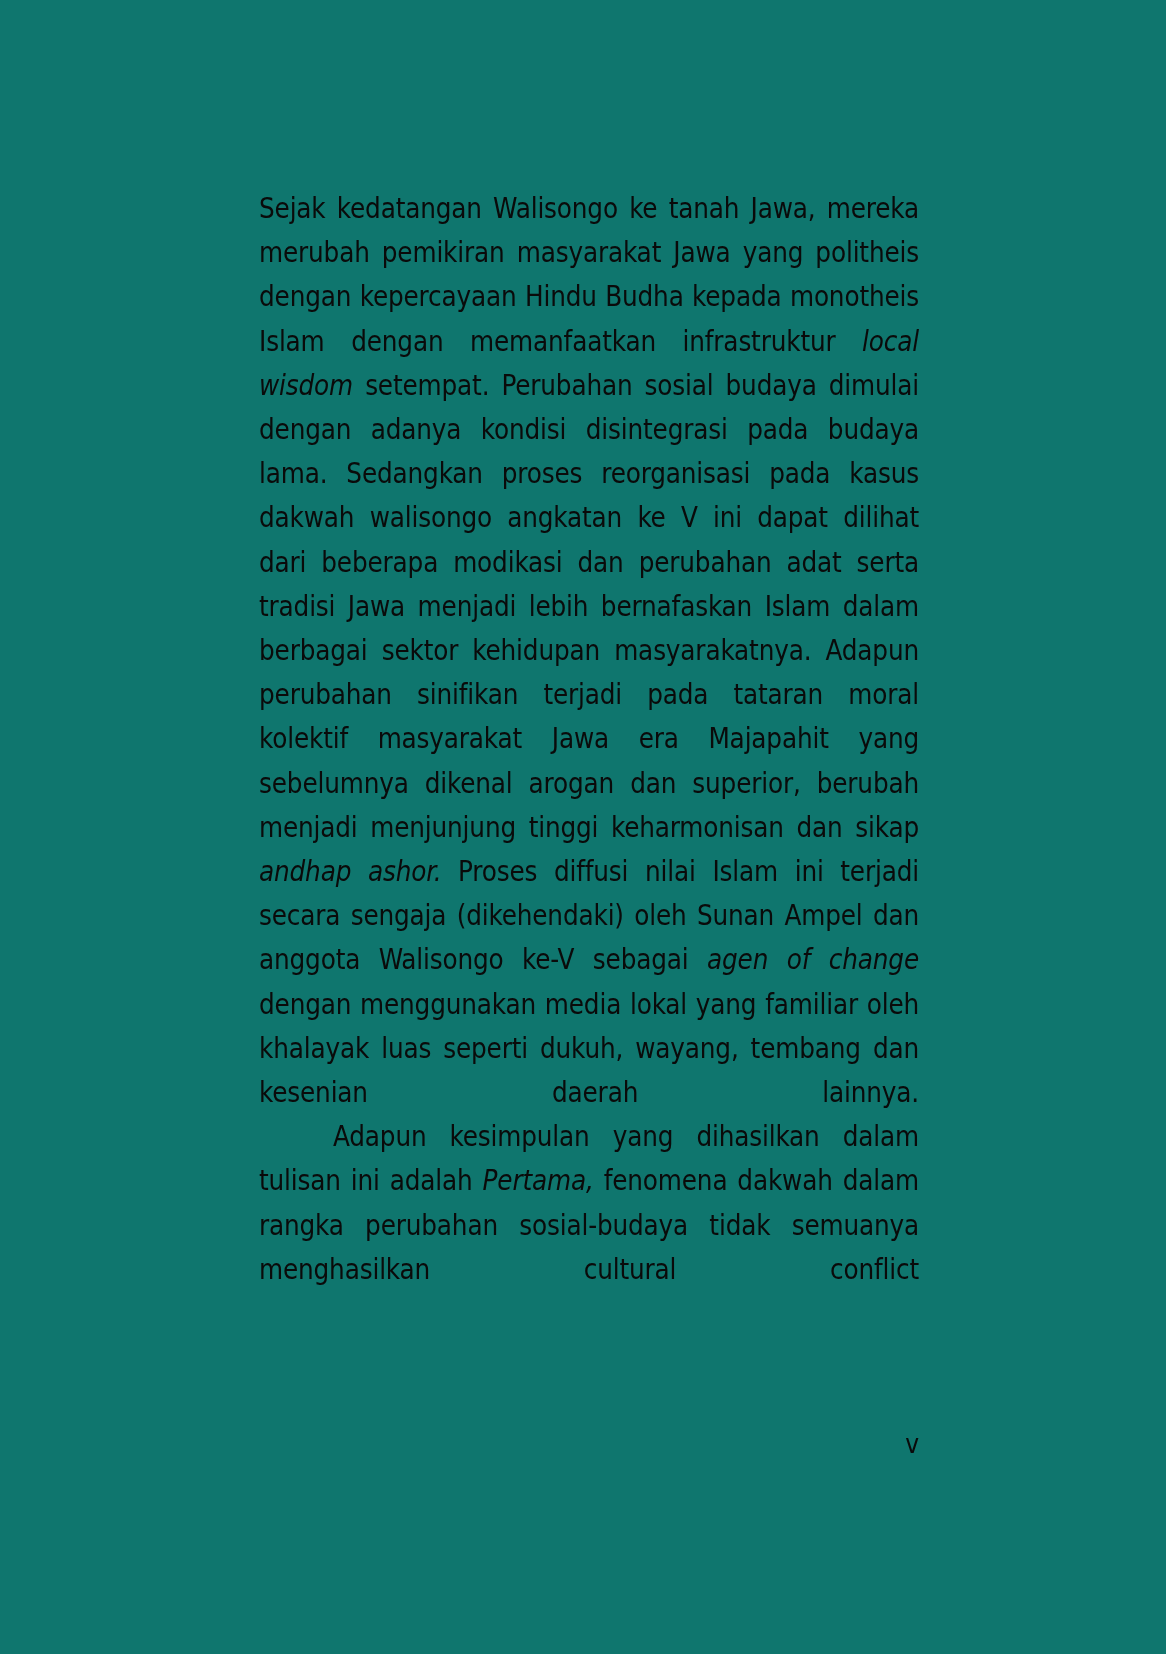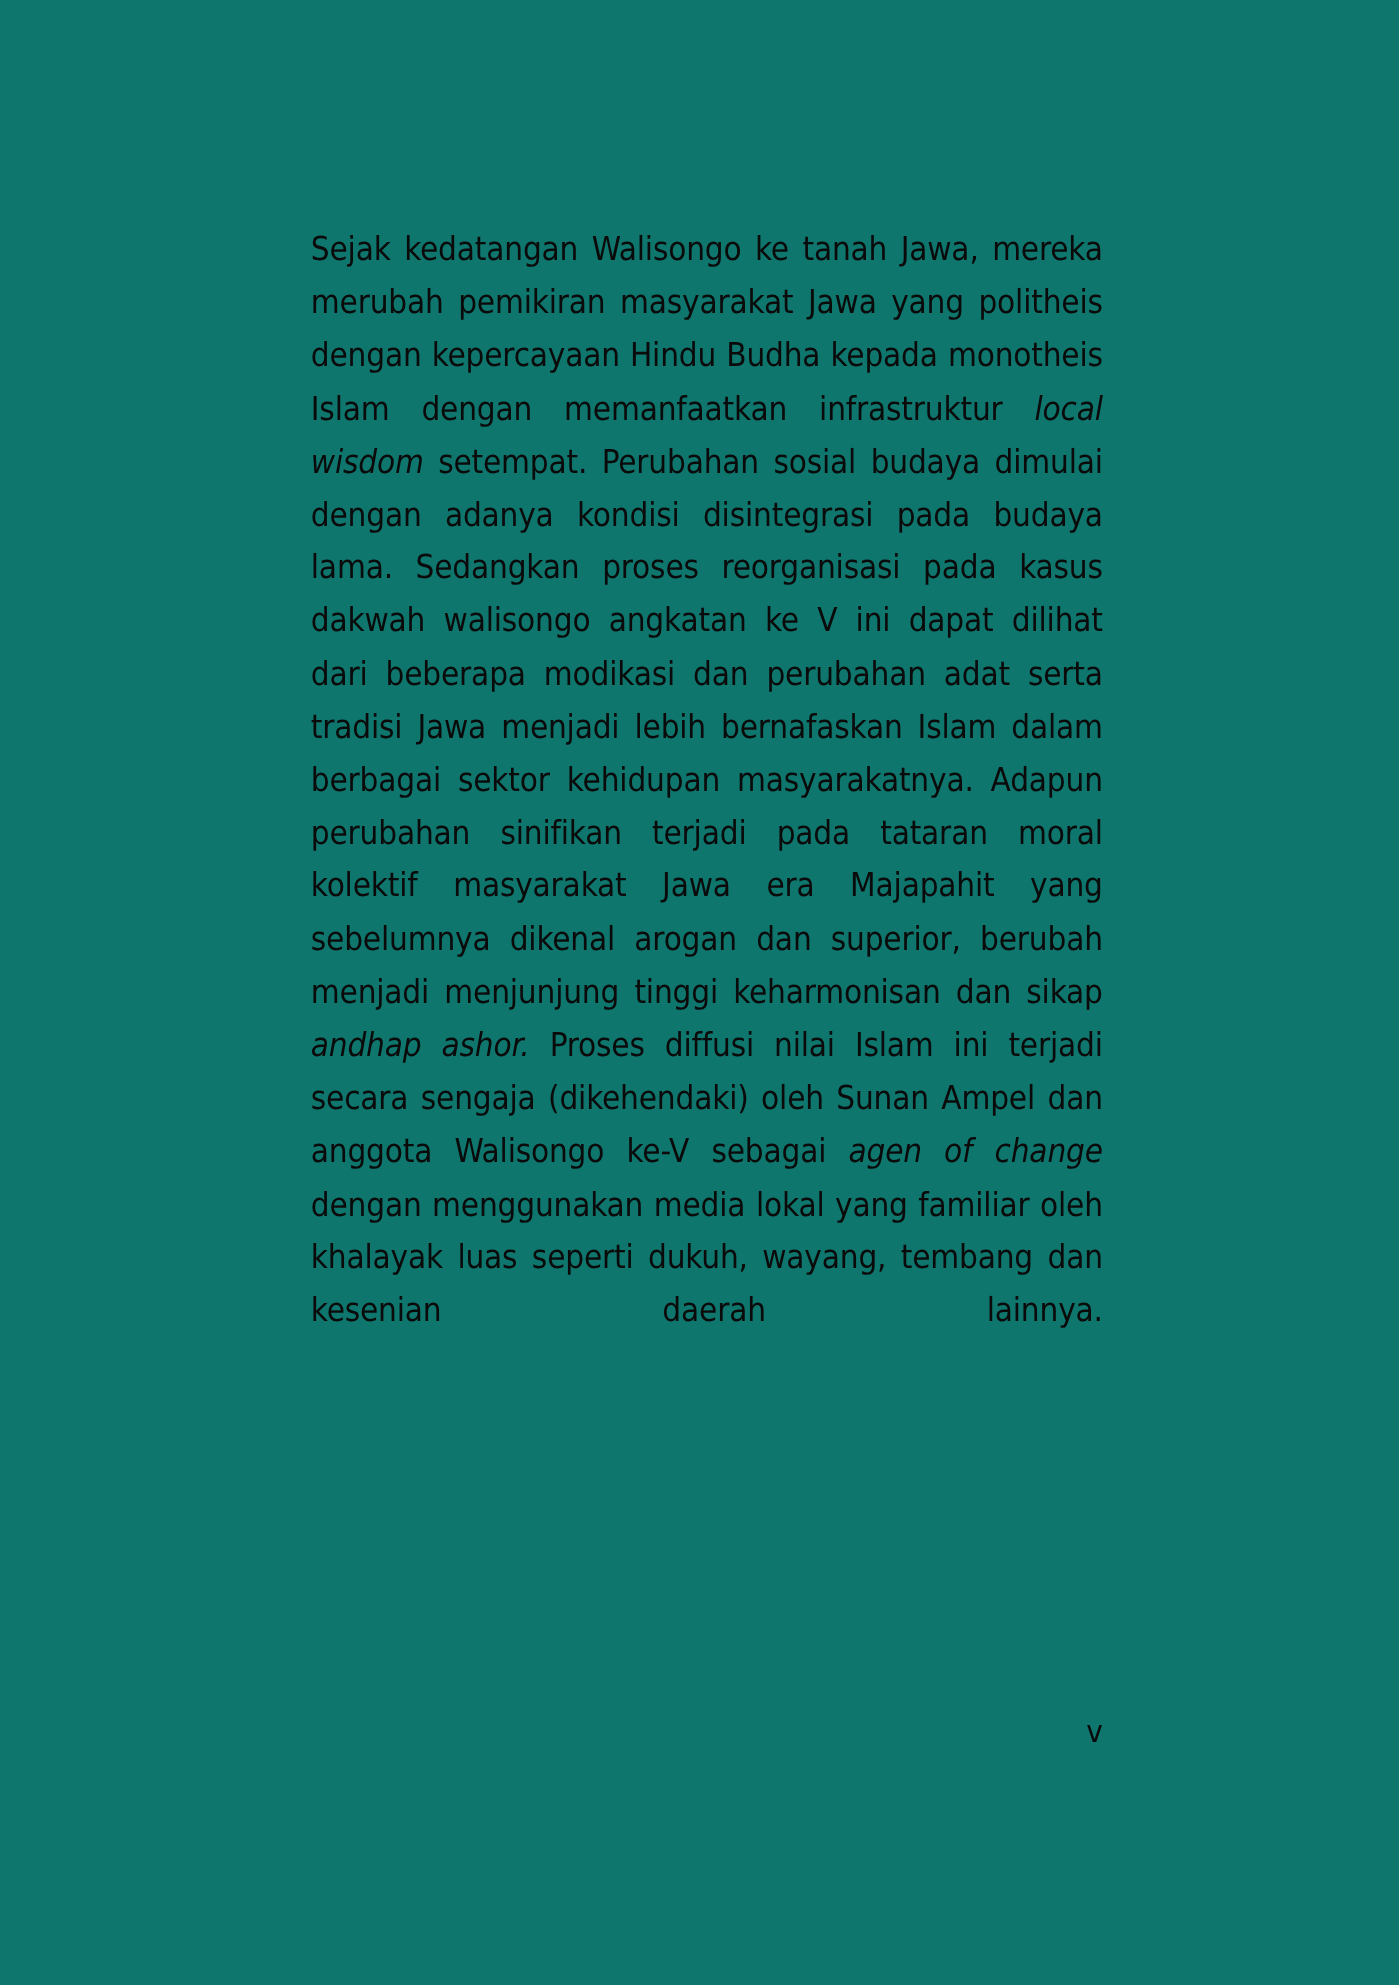--- a/index.html
+++ b/index.html
@@ -83,18 +83,19 @@
 </style>
 </head>
 <body>
 
 <div class="page">
 
   <div class="text-block">
 
     <p class="para justify-all"><span>Sejak kedatangan Walisongo ke tanah Jawa, mereka  merubah pemikiran masyarakat Jawa yang politheis dengan kepercayaan Hindu Budha kepada monotheis Islam dengan memanfaatkan infrastruktur </span><span class="it">local wisdom</span><span> setempat. Perubahan sosial budaya dimulai dengan adanya kondisi disintegrasi pada budaya lama. Sedangkan proses reorganisasi pada kasus dakwah walisongo angkatan ke V ini dapat dilihat dari beberapa modikasi dan perubahan adat serta tradisi Jawa menjadi lebih bernafaskan Islam dalam berbagai sektor kehidupan masyarakatnya. Adapun perubahan sinifikan terjadi pada tataran moral kolektif masyarakat Jawa era Majapahit yang sebelumnya dikenal arogan dan superior, berubah menjadi menjunjung tinggi keharmonisan dan sikap </span><span class="it">andhap ashor.</span><span> Proses diffusi nilai Islam ini terjadi secara sengaja (dikehendaki) oleh Sunan Ampel dan anggota Walisongo ke-V sebagai </span><span class="it">agen of change</span><span> dengan menggunakan media lokal yang familiar oleh khalayak luas seperti dukuh, wayang, tembang dan kesenian daerah lainnya.</span></p>
 
+    <p class="para indent justify-all wide-tail"><span>Adapun kesimpulan yang dihasilkan dalam tulisan ini adalah </span><span class="it">Pertama,</span><span> fenomena dakwah dalam rangka perubahan sosial-budaya tidak semuanya menghasilkan cultural conflict</span></p>
 
   </div>
 
   <div class="page-number">v</div>
 
 </div>
 
 </body></html>

